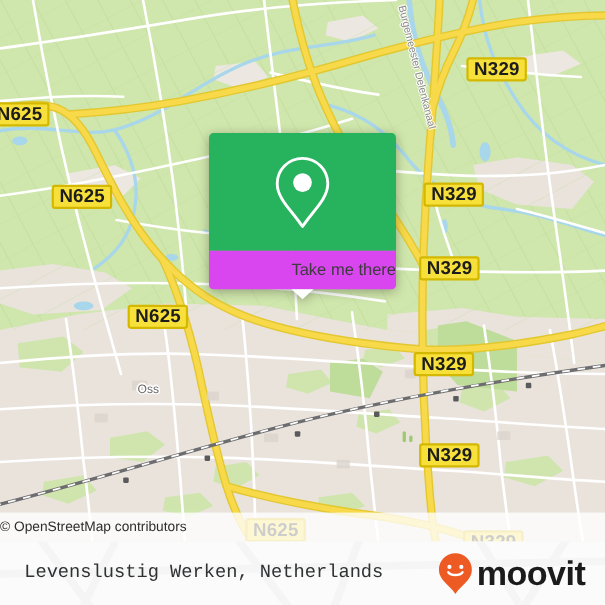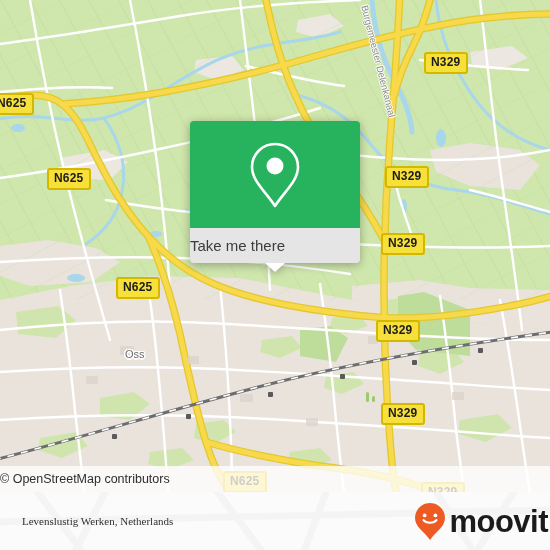--- a/index.html
+++ b/index.html
@@ -34,21 +34,21 @@
   }
   .map svg { display: block; }
 
   
   .shield {
     position: absolute;
     background: #f7e03a;
     border: 2px solid #d4b800;
     border-radius: 3px;
     color: #1c1c1c;
-    font-size: 12px;
+    font-size: 17px;
     font-weight: bold;
     letter-spacing: .2px;
     line-height: 15px;
     height: 15px;
     padding: 1px 5px 2px 5px;
     font-family: "Liberation Sans", sans-serif;
     white-space: nowrap;
     box-sizing: content-box;
   }
 
@@ -84,26 +84,26 @@
   }
   .popup-head {
     background: #27b35e;
     border-radius: 4px 4px 0 0;
     height: 107px;
     display: flex;
     align-items: center;
     justify-content: center;
   }
   .popup-body {
-    background: #e5e5e5;
+    background: #d946ef;
     border-radius: 0 0 4px 4px;
     height: 35px;
     display: flex;
     align-items: center;
-    justify-content: flex-start;
+    justify-content: flex-end;
     position: relative;
   }
   .popup-label {
     color: #3c3c3c;
     font-size: 15px;
     font-family: "Liberation Sans", sans-serif;
   }
   .popup-tail {
     position: absolute;
     left: 50%;
@@ -149,27 +149,27 @@
     position: absolute;
     left: 0; top: 0;
     opacity: .55;
   }
   .footer-title {
     position: absolute;
     left: 22px;
     top: 50%;
     transform: translateY(-50%);
     color: #2f3132;
-    font-size: 11px;
-    font-family: Liberation Serif, serif;
+    font-size: 17px;
+    font-family: Liberation Mono, monospace;
     white-space: nowrap;
   }
   .brand {
     position: absolute;
-    right: 2px;
+    right: 18px;
     top: 50%;
     transform: translateY(-50%);
     display: flex;
     align-items: center;
     gap: 2px;
   }
   .brand-word {
     color: #1b1b1b;
     font-size: 31px;
     font-weight: bold;

